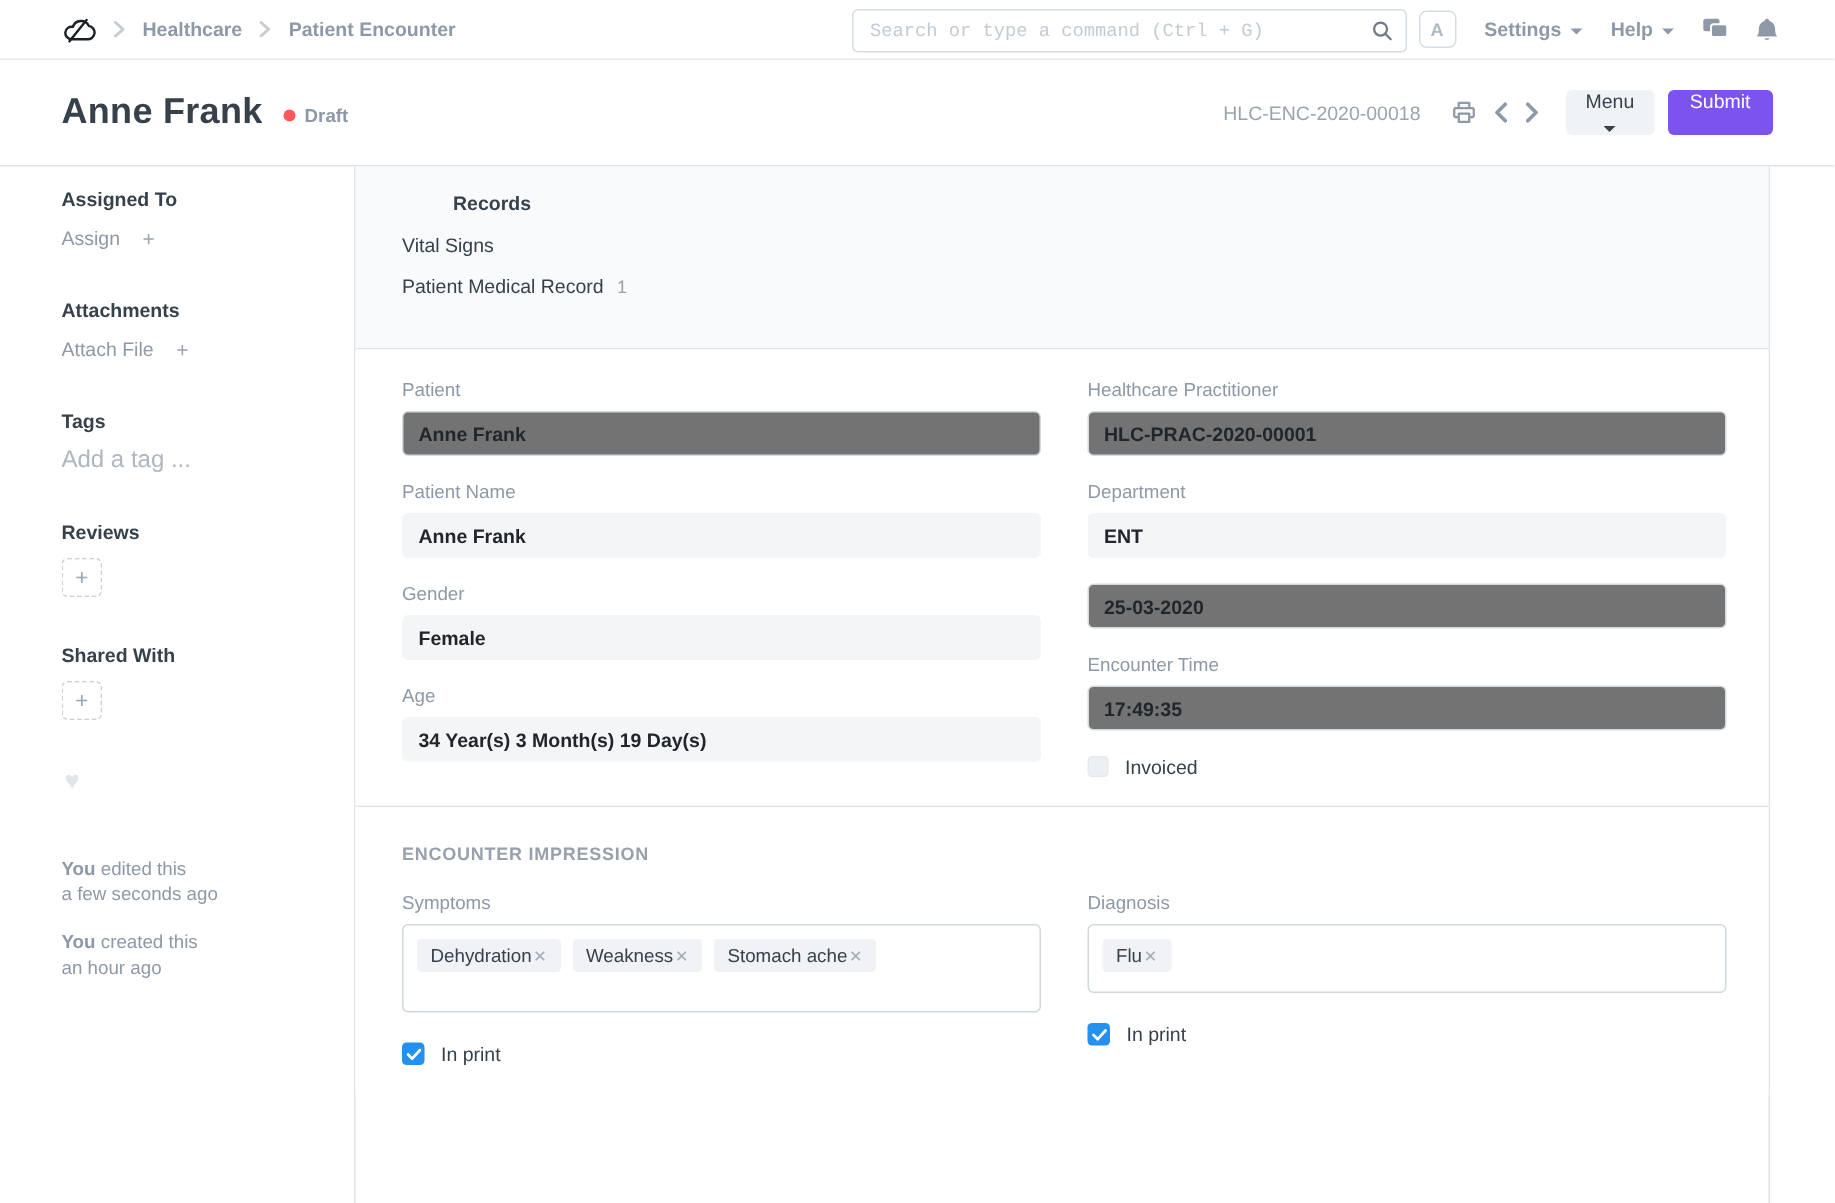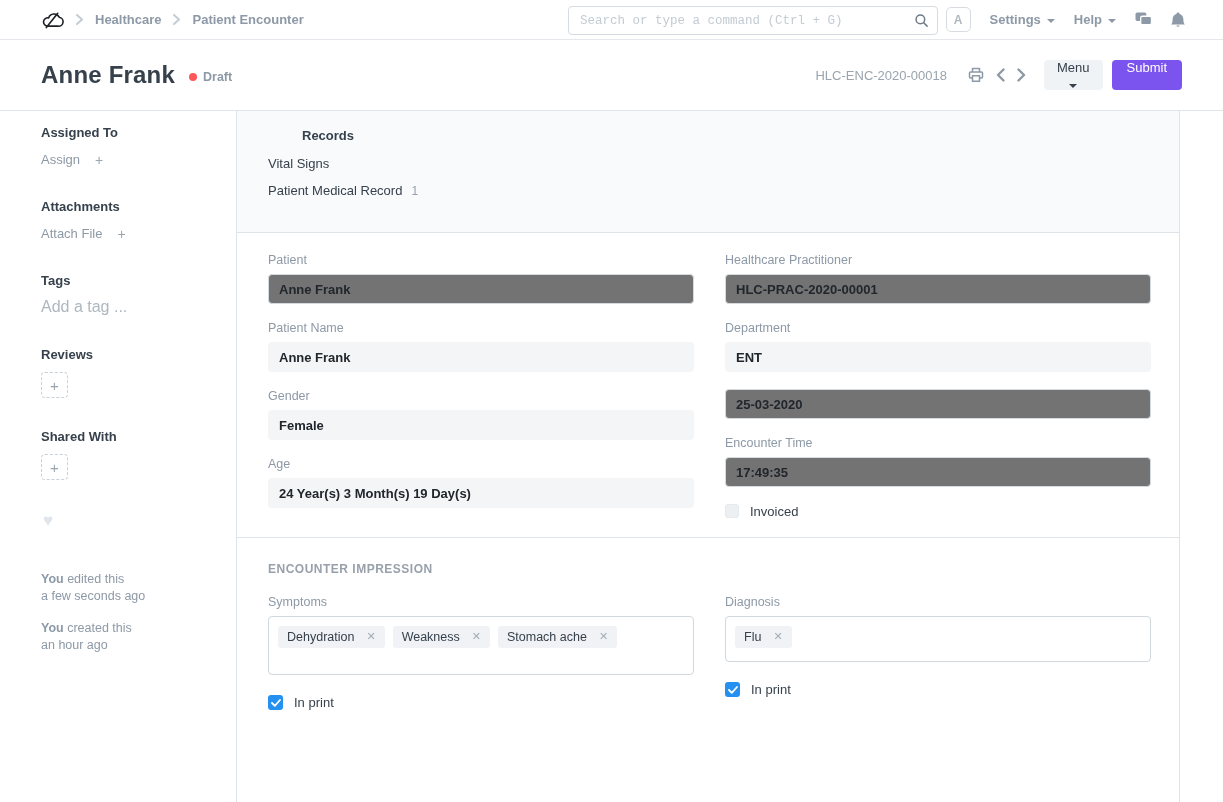--- a/index.html
+++ b/index.html
@@ -88,21 +88,21 @@
   .cb.checked { background:#2490ef; cursor:pointer; }
   .cb.disabled { width:14px; height:14px; background:#edf0f3; border:1px solid #e5e9ec; }
 
   
   .impression { padding:24px 28px 20px 31px; background:#fff; }
   .section-head { font-size:12px; font-weight:600; letter-spacing:.5px; color:#98a1ab; margin-bottom:19px; }
   .tag-box { border:1px solid #d1d8dd; border-radius:4px; padding:9px; display:flex; gap:8px;
     align-items:flex-start; flex-wrap:wrap; background:#fff; margin-bottom:20px; }
   .tag-box.tall { min-height:59px; }
   .tag-box.short { min-height:46px; }
-  .pill { display:inline-flex; align-items:flex-start; gap:12px; background:#f0f2f5; border-radius:3px;
+  .pill { display:inline-flex; align-items:flex-end; gap:1px; background:#f0f2f5; border-radius:3px;
     padding:4px 9px; font-size:12.5px; color:#36414c; }
   .pill .x { color:#a3adb7; font-weight:700; font-size:11px; cursor:pointer; }
 </style>
 </head>
 <body>
 
 <nav class="navbar">
   <div class="nav-left">
     <span class="logo">
       <svg width="23" height="19" viewBox="0 0 24 20" fill="none" stroke="#1c2126" stroke-width="1.7" stroke-linecap="round" stroke-linejoin="round">
@@ -257,21 +257,21 @@
           <div class="field">
             <label class="field-label">Patient Name</label>
             <div class="control readonly">Anne Frank</div>
           </div>
           <div class="field">
             <label class="field-label">Gender</label>
             <div class="control readonly">Female</div>
           </div>
           <div class="field">
             <label class="field-label">Age</label>
-            <div class="control readonly">24 Year(s) 3 Month(s) 19 Day(s)</div>
+            <div class="control readonly">34 Year(s) 3 Month(s) 19 Day(s)</div>
           </div>
         </div>
         <div class="col">
           <div class="field">
             <label class="field-label">Healthcare Practitioner</label>
             <div class="control mandatory">HLC-PRAC-2020-00001</div>
           </div>
           <div class="field">
             <label class="field-label">Department</label>
             <div class="control readonly">ENT</div>

